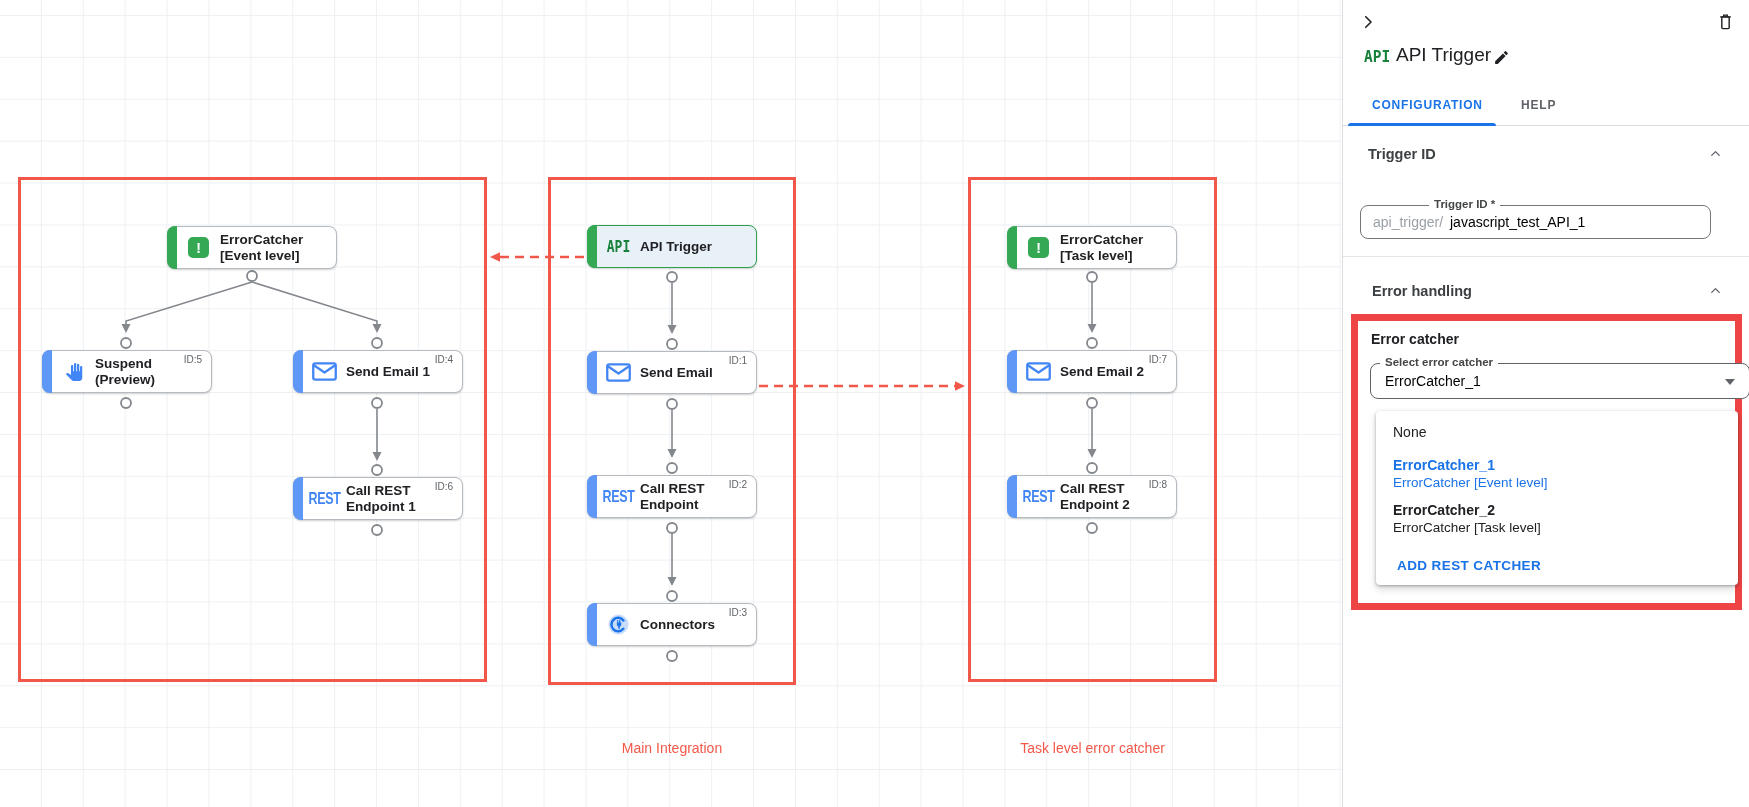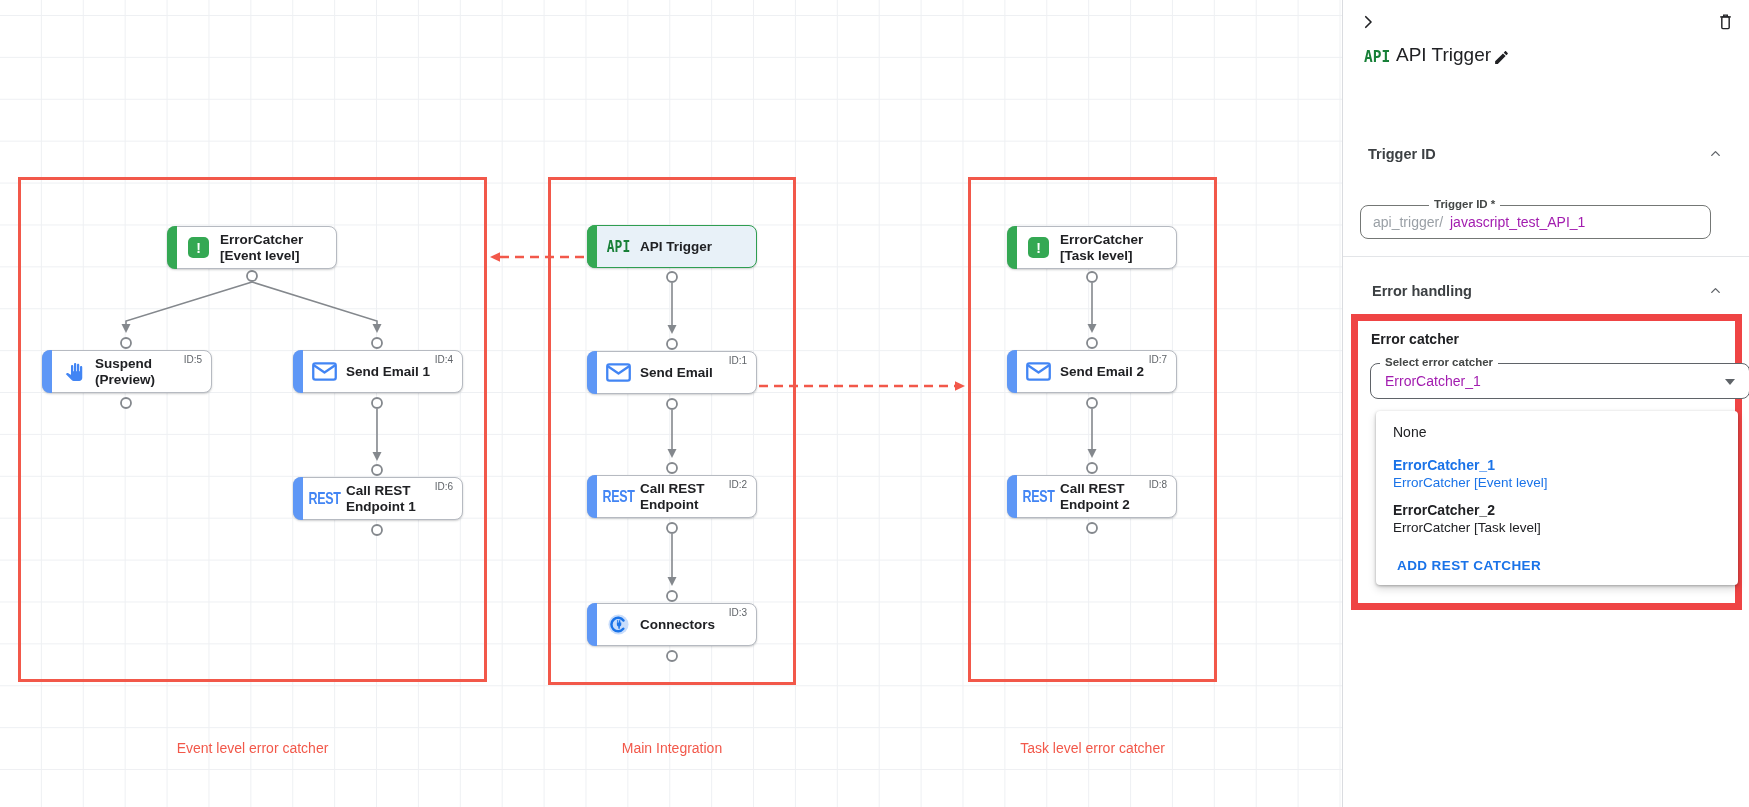--- a/index.html
+++ b/index.html
@@ -39,21 +39,21 @@
   .tab.inactive{color:#5f6368;}
   .tab-underline{position:absolute;left:5px;bottom:-1px;width:148px;height:3px;background:#1a73e8;border-radius:3px 3px 0 0;}
   .section-head{position:absolute;font-size:14.5px;font-weight:bold;color:#3c4043;}
   .chev-up{position:absolute;right:26px;}
   .divider{position:absolute;left:0;width:100%;height:1px;background:#e3e5e8;}
 
   .outlined-field{position:absolute;box-sizing:border-box;border:1px solid #747775;border-radius:8px;background:#fff;}
   .float-label{position:absolute;top:-8px;background:#fff;padding:0 5px;font-size:11.5px;font-weight:bold;color:#444746;white-space:nowrap;}
   .field-text{position:absolute;top:8px;font-size:14px;white-space:nowrap;}
   .prefix{color:#9aa0a6;}
-  .value{color:#a21caf;}
+  .value{color:#000000;}
   .caret{position:absolute;right:14px;top:15px;width:0;height:0;border-left:5px solid transparent;border-right:5px solid transparent;border-top:6px solid #5f6368;}
 
   #error-red-box{position:absolute;left:8px;top:314px;width:391px;height:296px;border:7px solid #ef4444;box-sizing:border-box;}
   #ec-menu{position:absolute;left:18px;top:90px;width:362px;height:174px;background:#fff;border-radius:4px;
     box-shadow:0 1px 3px rgba(0,0,0,.3),0 4px 8px rgba(0,0,0,.15);}
   .menu-item{position:absolute;left:17px;font-size:14px;white-space:nowrap;cursor:pointer;}
   .blue{color:#1a73e8;}
   .dark{color:#202124;}
   .add-btn{position:absolute;left:21px;top:147px;font-size:13.5px;font-weight:bold;letter-spacing:.4px;color:#1a73e8;cursor:pointer;}
 </style>
@@ -61,21 +61,20 @@
 <body>
 
 <div id="app">
 
   <div id="canvas">
 
     <div class="group-box" style="left:18px;top:177px;width:469px;height:505px;"></div>
     <div class="group-box" style="left:548px;top:177px;width:248px;height:508px;"></div>
     <div class="group-box" style="left:968px;top:177px;width:249px;height:505px;"></div>
 
-    <div class="group-label" style="left:18px;top:740px;width:469px;">Event level error catcher</div>
     <div class="group-label" style="left:548px;top:740px;width:248px;">Main Integration</div>
     <div class="group-label" style="left:968px;top:740px;width:249px;">Task level error catcher</div>
 
     <svg width="1342" height="807" style="position:absolute;left:0;top:0;">
       <g stroke="#84888d" stroke-width="1.6" fill="none">
         <path d="M252 282 L126 321 L126 324"></path>
         <path d="M252 282 L377 321 L377 324"></path>
         <line x1="377" y1="409" x2="377" y2="452"></line>
         <line x1="672" y1="283" x2="672" y2="325"></line>
         <line x1="672" y1="410" x2="672" y2="449"></line>
@@ -256,20 +255,25 @@
     </span>
 
     <span id="panel-logo" class="api-txt" style="font-size:14.5px;">API</span>
     <span id="panel-title">API Trigger</span>
     <span class="p-icon" style="left:150px;top:49px;">
       <svg width="17" height="17" viewBox="0 0 24 24">
           <path fill="#202124" d="M3 17.25V21h3.75L17.81 9.94l-3.75-3.75L3 17.25zM20.71 7.04c.39-.39.39-1.02 0-1.41l-2.34-2.34c-.39-.39-1.02-.39-1.41 0l-1.83 1.83 3.75 3.75 1.83-1.83z"></path>
         </svg>
     </span>
 
+    <div class="tabbar">
+      <span class="tab active" style="left:29px;">CONFIGURATION</span>
+      <span class="tab inactive" style="left:178px;">HELP</span>
+      <span class="tab-underline"></span>
+    </div>
 
     <div class="section-head" style="left:25px;top:146px;">Trigger ID</div>
     <span class="chev-up" style="top:146px;">
       <svg width="15" height="15" viewBox="0 0 24 24">
           <path d="M6 15l6-6 6 6" fill="none" stroke="#5f6368" stroke-width="2.2" stroke-linecap="round" stroke-linejoin="round"></path>
         </svg>
     </span>
 
     <div class="outlined-field" style="left:17px;top:205px;width:351px;height:34px;">
       <span class="float-label" style="left:68px;">Trigger ID *</span>

